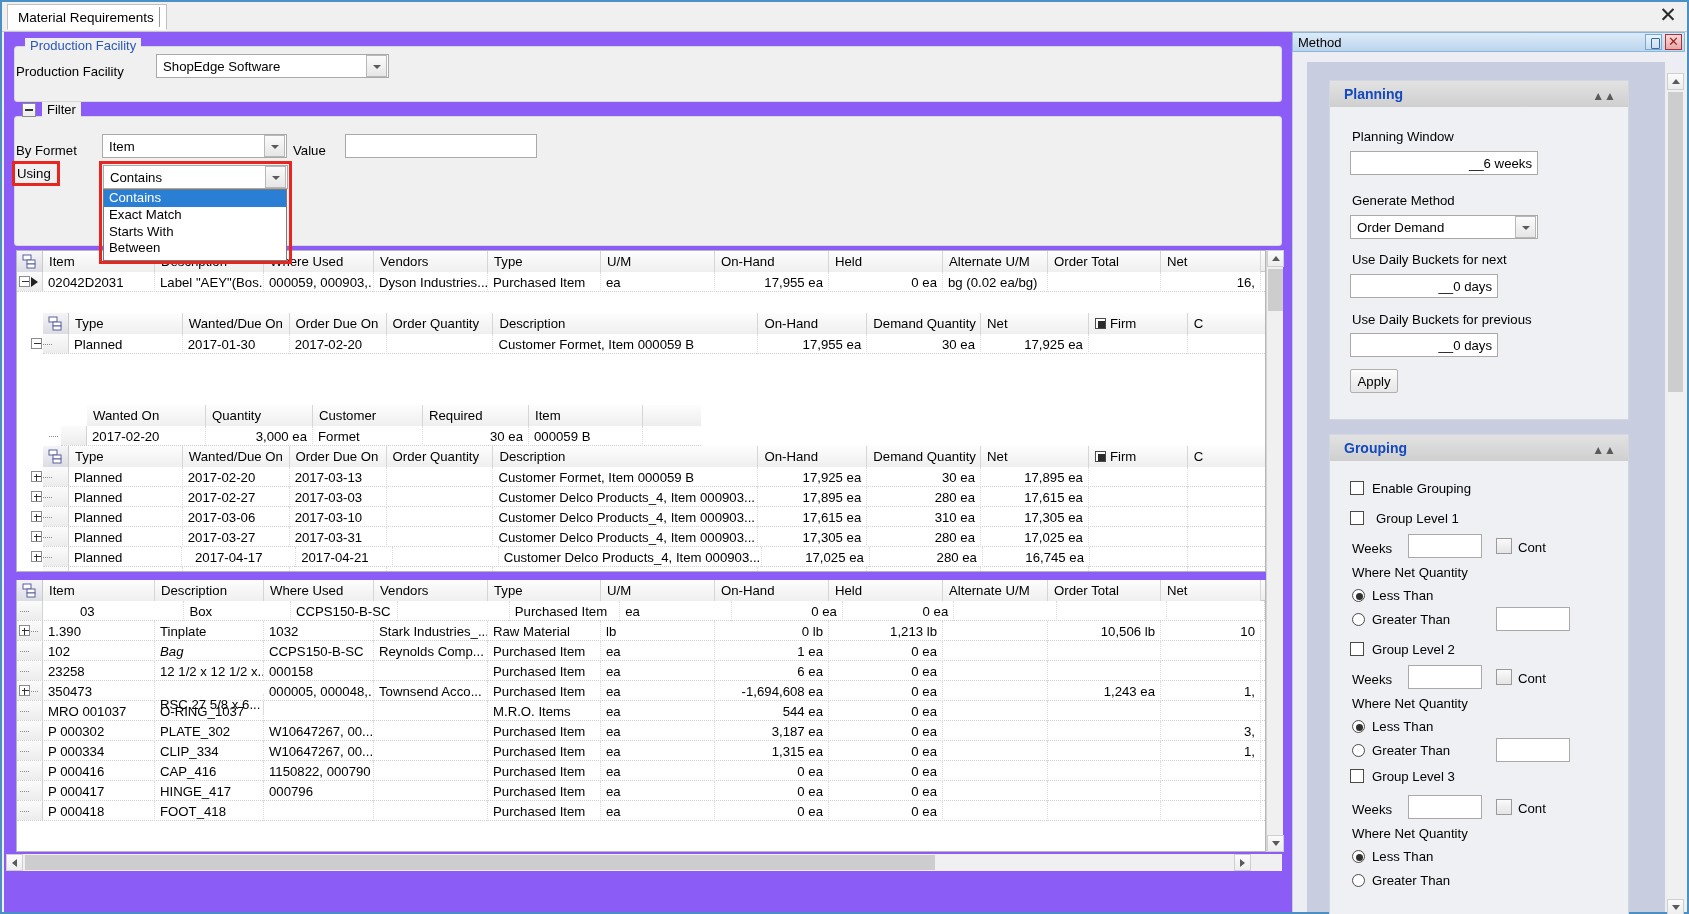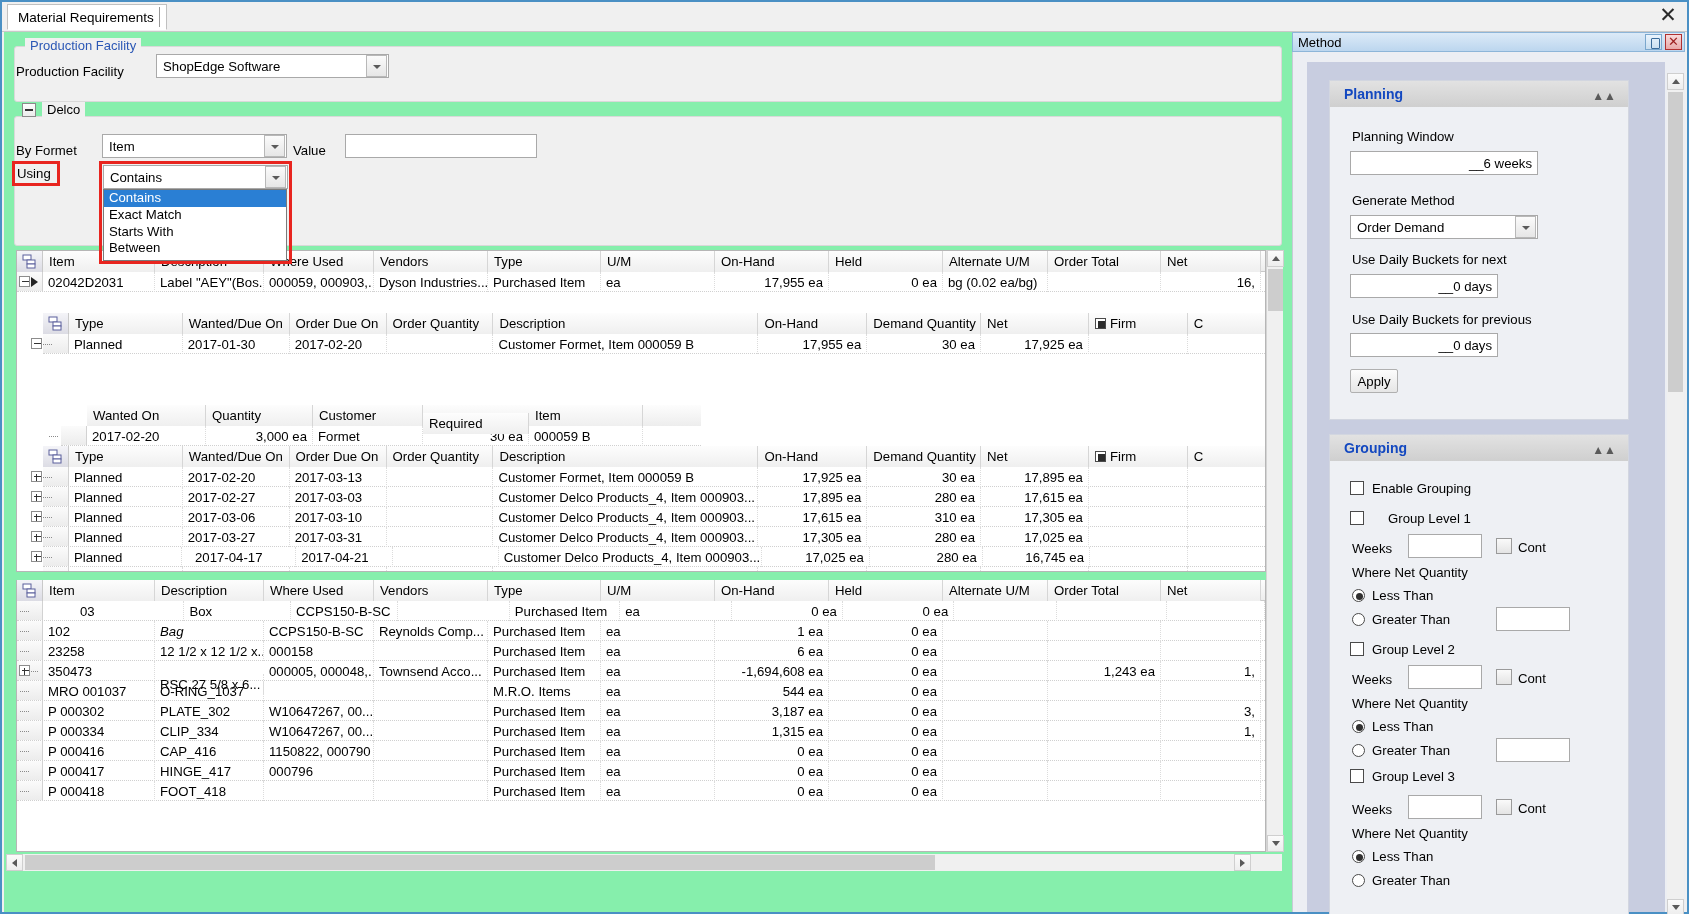--- a/index.html
+++ b/index.html
@@ -44,21 +44,21 @@
     width: 22px; height: 22px;
     font-size: 21px; line-height: 20px; text-align: center;
     color: #2b2b2b; cursor: pointer;
     font-family: "DejaVu Sans", sans-serif;
   }
 
   
   .content {
     position: absolute; left: 2px; top: 30px;
     width: 1288px; height: 880px;
-    background: #86efac;
+    background: #8b5cf6;
   }
 
   
   .groupbox {
     position: absolute;
     background: #f0f0f0;
     border: 1px solid #d9d9d9;
     border-radius: 3px;
   }
   .gb-title {
@@ -413,21 +413,21 @@
       <div class="gb-title blue">Production Facility</div>
     </div>
     <div class="label" style="position:absolute; left:12px; top:32px;">Production Facility</div>
     <div class="combo" style="left:152px; top:22px; width:233px;">
       <div class="ctext">ShopEdge Software</div>
       <div class="carrow"></div>
     </div>
 
     <div class="groupbox" style="left:10px; top:84px; width:1268px; height:130px;"></div>
     <div class="collapse-box" style="left:18px; top:71px;"></div>
-    <div class="gb-title" style="position:absolute; left:38px; top:70px; background:#f0f0f0; padding:0 5px;">Delco</div>
+    <div class="gb-title" style="position:absolute; left:38px; top:70px; background:#f0f0f0; padding:0 5px;">Filter</div>
 
     <div class="label" style="position:absolute; left:12px; top:111px;">By Formet</div>
     <div class="combo" style="left:98px; top:102px; width:185px;">
       <div class="ctext">Item</div>
       <div class="carrow"></div>
     </div>
     <div class="label" style="position:absolute; left:289px; top:111px;">Value</div>
     <div class="textbox" style="left:341px; top:102px; width:192px;">
       <span></span>
     </div>
@@ -529,21 +529,21 @@
           <div class="cell" style="width:80px;"></div>
         </div>
       </div>
 
       <div class="subgrid" style="left:44px; top:154px; width:640px;">
         <div class="hdr-row" style="border:0;">
           <div class="hdr-icon" style="background:#ffffff; border-right:0;"></div>
           <div class="hdr-cell" style="width:119px;">Wanted On</div>
           <div class="hdr-cell" style="width:107px;">Quantity</div>
           <div class="hdr-cell" style="width:110px;">Customer</div>
-          <div class="hdr-cell" style="width:106px;margin-top:8px;">Required</div>
+          <div class="hdr-cell" style="width:106px;">Required</div>
           <div class="hdr-cell" style="width:114px;">Item</div>
         </div>
         <div class="data-row">
           <div class="rowhdr">
             <div class="dotline" style="left:-12px;"></div>
           </div>
           <div class="cell" style="width:119px;">2017-02-20</div>
           <div class="cell num" style="width:107px;">3,000 ea</div>
           <div class="cell" style="width:110px;">Formet</div>
           <div class="cell num" style="width:106px;">30 ea</div>
@@ -707,20 +707,37 @@
             <div class="cell" style="width: 113px;">Purchased Item</div>
             <div class="cell" style="width: 114px;">ea</div>
             <div class="cell num" style="width: 114px;">0 ea</div>
             <div class="cell num" style="width: 114px;">0 ea</div>
             <div class="cell" style="width: 105px;"></div>
             <div class="cell num" style="width: 113px;"></div>
             <div class="cell num" style="width: 100px;"></div>
           </div>
           <div class="data-row">
             <div class="rowhdr">
+              <div class="expander plus" style="left:2px; top:4px;"></div>
+              <div class="dotline"></div>
+            </div>
+            <div class="cell" style="width: 112px;">1.390</div>
+            <div class="cell" style="width: 109px;">Tinplate</div>
+            <div class="cell" style="width: 110px;">1032</div>
+            <div class="cell" style="width: 114px;">Stark Industries_...</div>
+            <div class="cell" style="width: 113px;">Raw Material</div>
+            <div class="cell" style="width: 114px;">lb</div>
+            <div class="cell num" style="width: 114px;">0 lb</div>
+            <div class="cell num" style="width: 114px;">1,213 lb</div>
+            <div class="cell" style="width: 105px;"></div>
+            <div class="cell num" style="width: 113px;">10,506 lb</div>
+            <div class="cell num" style="width: 100px;">10</div>
+          </div>
+          <div class="data-row">
+            <div class="rowhdr">
               <div class="dotline" style="left:3px;"></div>
             </div>
             <div class="cell" style="width: 112px;">102</div>
             <div class="cell" style="width: 109px; font-style: italic;">Bag</div>
             <div class="cell" style="width: 110px;">CCPS150-B-SC</div>
             <div class="cell" style="width: 114px;">Reynolds Comp...</div>
             <div class="cell" style="width: 113px;">Purchased Item</div>
             <div class="cell" style="width: 114px;">ea</div>
             <div class="cell num" style="width: 114px;">1 ea</div>
             <div class="cell num" style="width: 114px;">0 ea</div>
@@ -929,21 +946,21 @@
         <div class="panel" style="top:372px; width:300px; height:520px;">
           <div class="panel-hdr">
             <span>Grouping</span>
             <span class="chev">▲▲</span>
           </div>
           <div class="panel-body" style="height:492px;">
             <div class="chk" style="left:20px; top:20px;"></div>
             <div class="opt-label" style="left:42px; top:20px;">Enable Grouping</div>
 
             <div class="chk" style="left:20px; top:50px;"></div>
-            <div class="opt-label" style="left:58px; top:50px;">Group Level 1</div>
+            <div class="opt-label" style="left:46px; top:50px;">Group Level 1</div>
             <div class="opt-label" style="left:22px; top:80px;">Weeks</div>
             <div class="opt-input" style="left:78px; top:73px; width:74px; justify-content:flex-start; padding-left:4px;">
               <span></span>
             </div>
             <div class="small-box" style="left:166px; top:77px;"></div>
             <div class="opt-label" style="left:188px; top:79px;">Cont</div>
             <div class="opt-label" style="left:22px; top:104px;">Where Net Quantity</div>
             <div class="radio on" style="left:22px; top:128px;"></div>
             <div class="opt-label" style="left:42px; top:127px;">Less Than</div>
             <div class="radio" style="left:22px; top:152px;"></div>

